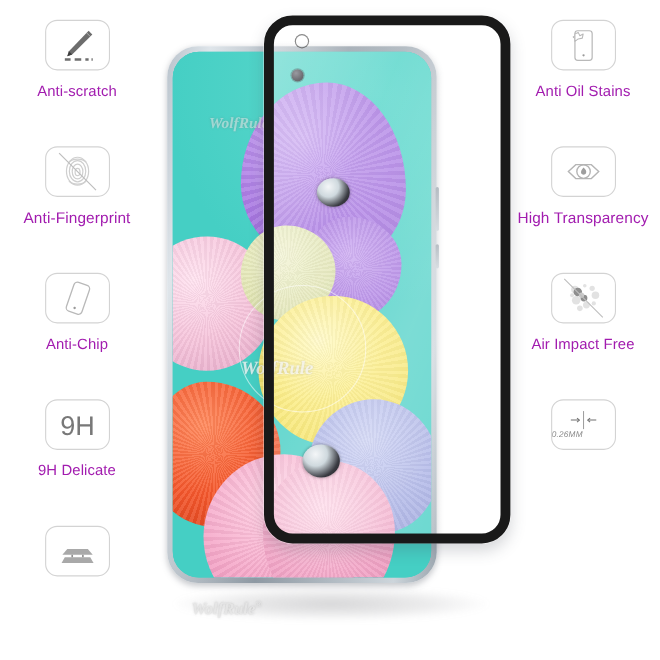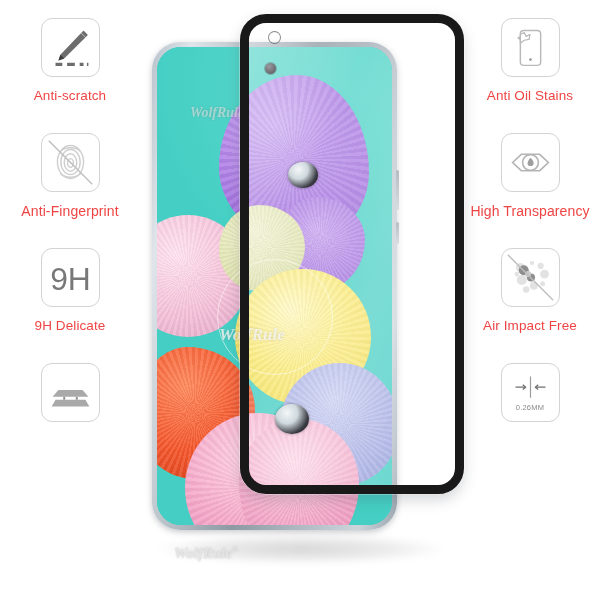--- a/index.html
+++ b/index.html
@@ -31,35 +31,35 @@
     width:140px;
     height:115px;
     display:flex;
     flex-direction:column;
     align-items:center;
     justify-content:flex-start;
   }
 
   .icon-box {
     width:59px;
-    height:59px;
+    height:46px;
     border:1.6px solid #d3d3d3;
     border-radius:11px;
     background:#fff;
     position:relative;
     overflow:hidden;
     flex:0 0 auto;
   }
   .icon-box svg { display:block; width:100%; height:100%; }
 
   .feature-label {
     margin-top:11px;
     font-size:13.5px;
     line-height:1.15;
-    color:#ef4444;
+    color:#a21caf;
     text-align:center;
     letter-spacing:0.1px;
     white-space:nowrap;
   }
   .feature-label.wide { font-size:14px; }
 
   
   .product-stage {
     position:absolute;
     left:140px; top:0;
@@ -237,25 +237,26 @@
   }
   .wm.w1{ left:33px;  top:58px;  font-size:14px; color:rgba(255,255,255,0.45); }
   .wm.w2{ left:62px;  top:278px; font-size:17px; }
   .wm.w3{ left:22px;  top:503px; font-size:15px; color:rgba(235,235,235,0.80); }
   .wm.w3 sup{ font-size:8px; vertical-align:super; }
 
   
   .mm-caption{
     position:absolute;
     left:0; right:0; bottom:9px;
-    text-align:center;
+    text-align:left;
     font-size:7.5px;
     color:#8a8a8a;
     letter-spacing:0.2px;
     font-family:"Liberation Sans", sans-serif;
+    font-style:italic;
   }
 </style>
 </head>
 <body>
 
 <div class="feature-col left">
 
   <div class="feature">
     <div class="icon-box">
       <svg viewBox="0 0 59 59" aria-hidden="true">
@@ -283,20 +284,31 @@
           <ellipse cx="29.5" cy="30" rx="3" ry="4.5"></ellipse>
           <path d="M19 18 C24 13 35 13 40 18"></path>
           <path d="M19 41 C24 46 35 46 40 41"></path>
         </g>
         <line x1="7" y1="7" x2="52" y2="52" stroke="#bdbdbd" stroke-width="1.4"></line>
       </svg>
     </div>
     <div class="feature-label wide">Anti-Fingerprint</div>
   </div>
 
+  <div class="feature">
+    <div class="icon-box">
+      <svg viewBox="0 0 59 59" aria-hidden="true">
+        <g transform="rotate(19 29.5 29.5)">
+          <rect x="20" y="11" width="20" height="37" rx="4.5" fill="none" stroke="#b9b9b9" stroke-width="1.6"></rect>
+          <circle cx="30" cy="42" r="1.5" fill="#9a9a9a"></circle>
+        </g>
+      </svg>
+    </div>
+    <div class="feature-label">Anti-Chip</div>
+  </div>
 
   <div class="feature">
     <div class="icon-box">
       <svg viewBox="0 0 59 59" aria-hidden="true">
         <text x="29.5" y="42" text-anchor="middle" font-family="Liberation Sans, sans-serif" font-size="33" fill="#787878">9H</text>
       </svg>
     </div>
     <div class="feature-label">9H Delicate</div>
   </div>
 

